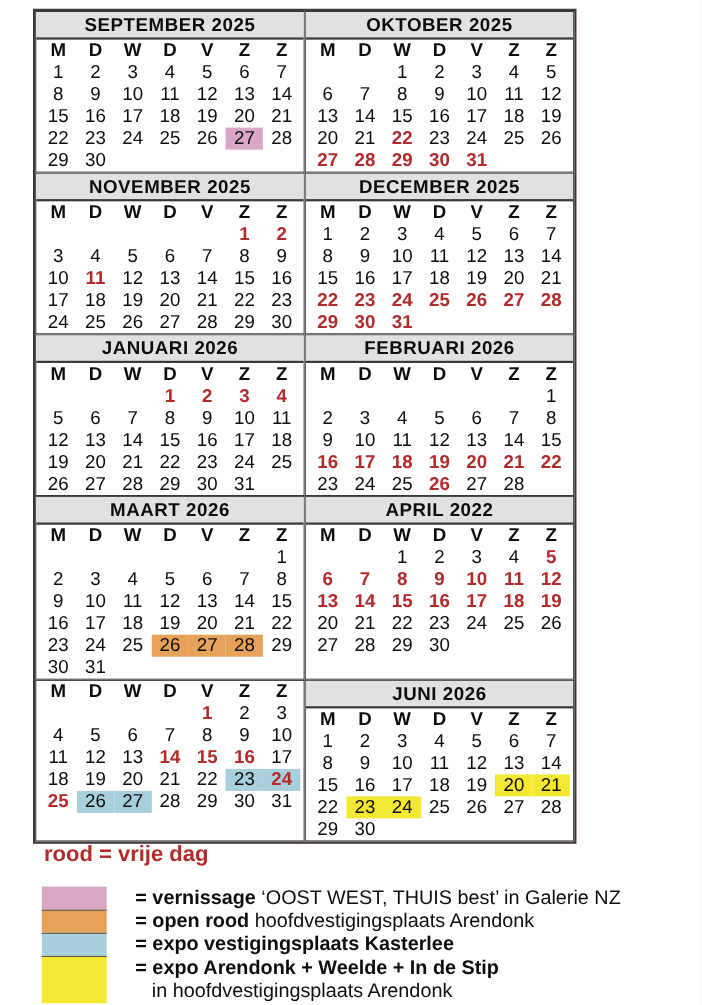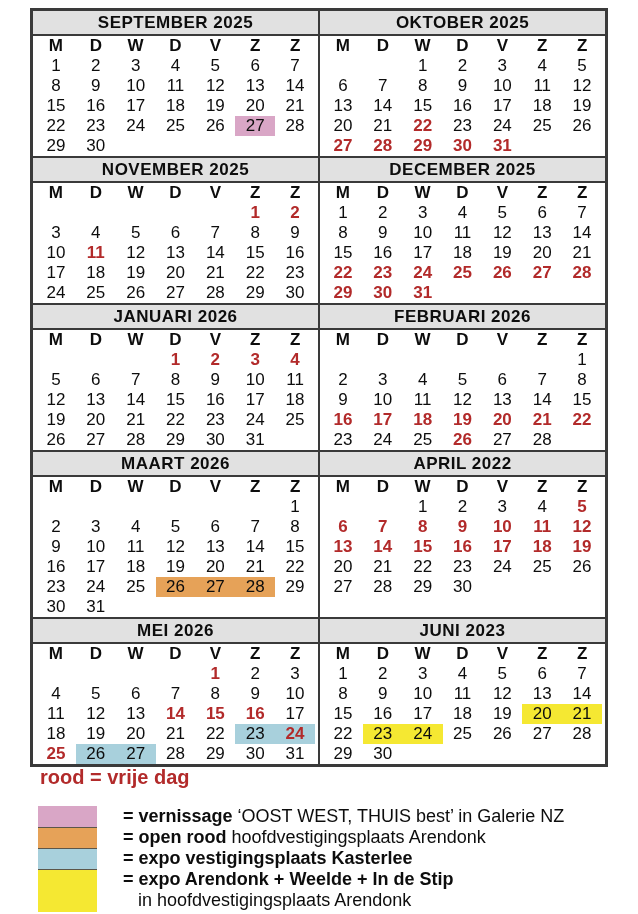--- a/index.html
+++ b/index.html
@@ -4,21 +4,21 @@
 <style>
   * { margin:0; padding:0; box-sizing:border-box; }
   html,body { width:638px; height:914px; }
   body {
     background:#ffffff;
     font-family:"Liberation Sans", sans-serif;
     position:relative;
     overflow:hidden;
   }
   .calendar {
-    position:absolute; left:30px; top:8px; width:578px;
+    position:absolute; left:30px; top:8px; width:494px;
     display:grid; grid-template-columns:1fr 1fr;
     border:2px solid var(--border); background:#f9a8d4;
   }
   .month { border:1px solid var(--border); background:#fff; }
   .month-header {
     background:var(--header_bg);
     border-bottom:2px solid var(--border);
     font-weight:bold; font-size:17px; letter-spacing:0.5px;
     text-align:center; height:25px; line-height:23px; color:#0d0d0d;
   }
@@ -405,21 +405,20 @@
         <span class="date">24</span>
         <span class="date">25</span>
         <span class="date">26</span>
         <span class="date">27</span>
         <span class="date">28</span>
         <span class="date">29</span>
         <span class="date">30</span>
       </div>
     </div>
     <div class="month">
-      <div class="month-header">MEI 2026</div>
       <div class="month-grid">
         <span class="dow">M</span>
         <span class="dow">D</span>
         <span class="dow">W</span>
         <span class="dow">D</span>
         <span class="dow">V</span>
         <span class="dow">Z</span>
         <span class="dow">Z</span>
         <span class="date empty"></span>
         <span class="date empty"></span>
@@ -452,21 +451,21 @@
         <span class="date red">25</span>
         <span class="date" style="background: rgb(168, 208, 220);">26</span>
         <span class="date" style="background: rgb(168, 208, 220);">27</span>
         <span class="date">28</span>
         <span class="date">29</span>
         <span class="date">30</span>
         <span class="date">31</span>
       </div>
     </div>
     <div class="month">
-      <div class="month-header">JUNI 2023</div>
+      <div class="month-header">JUNI 2026</div>
       <div class="month-grid">
         <span class="dow">M</span>
         <span class="dow">D</span>
         <span class="dow">W</span>
         <span class="dow">D</span>
         <span class="dow">V</span>
         <span class="dow">Z</span>
         <span class="dow">Z</span>
         <span class="date">1</span>
         <span class="date">2</span>

